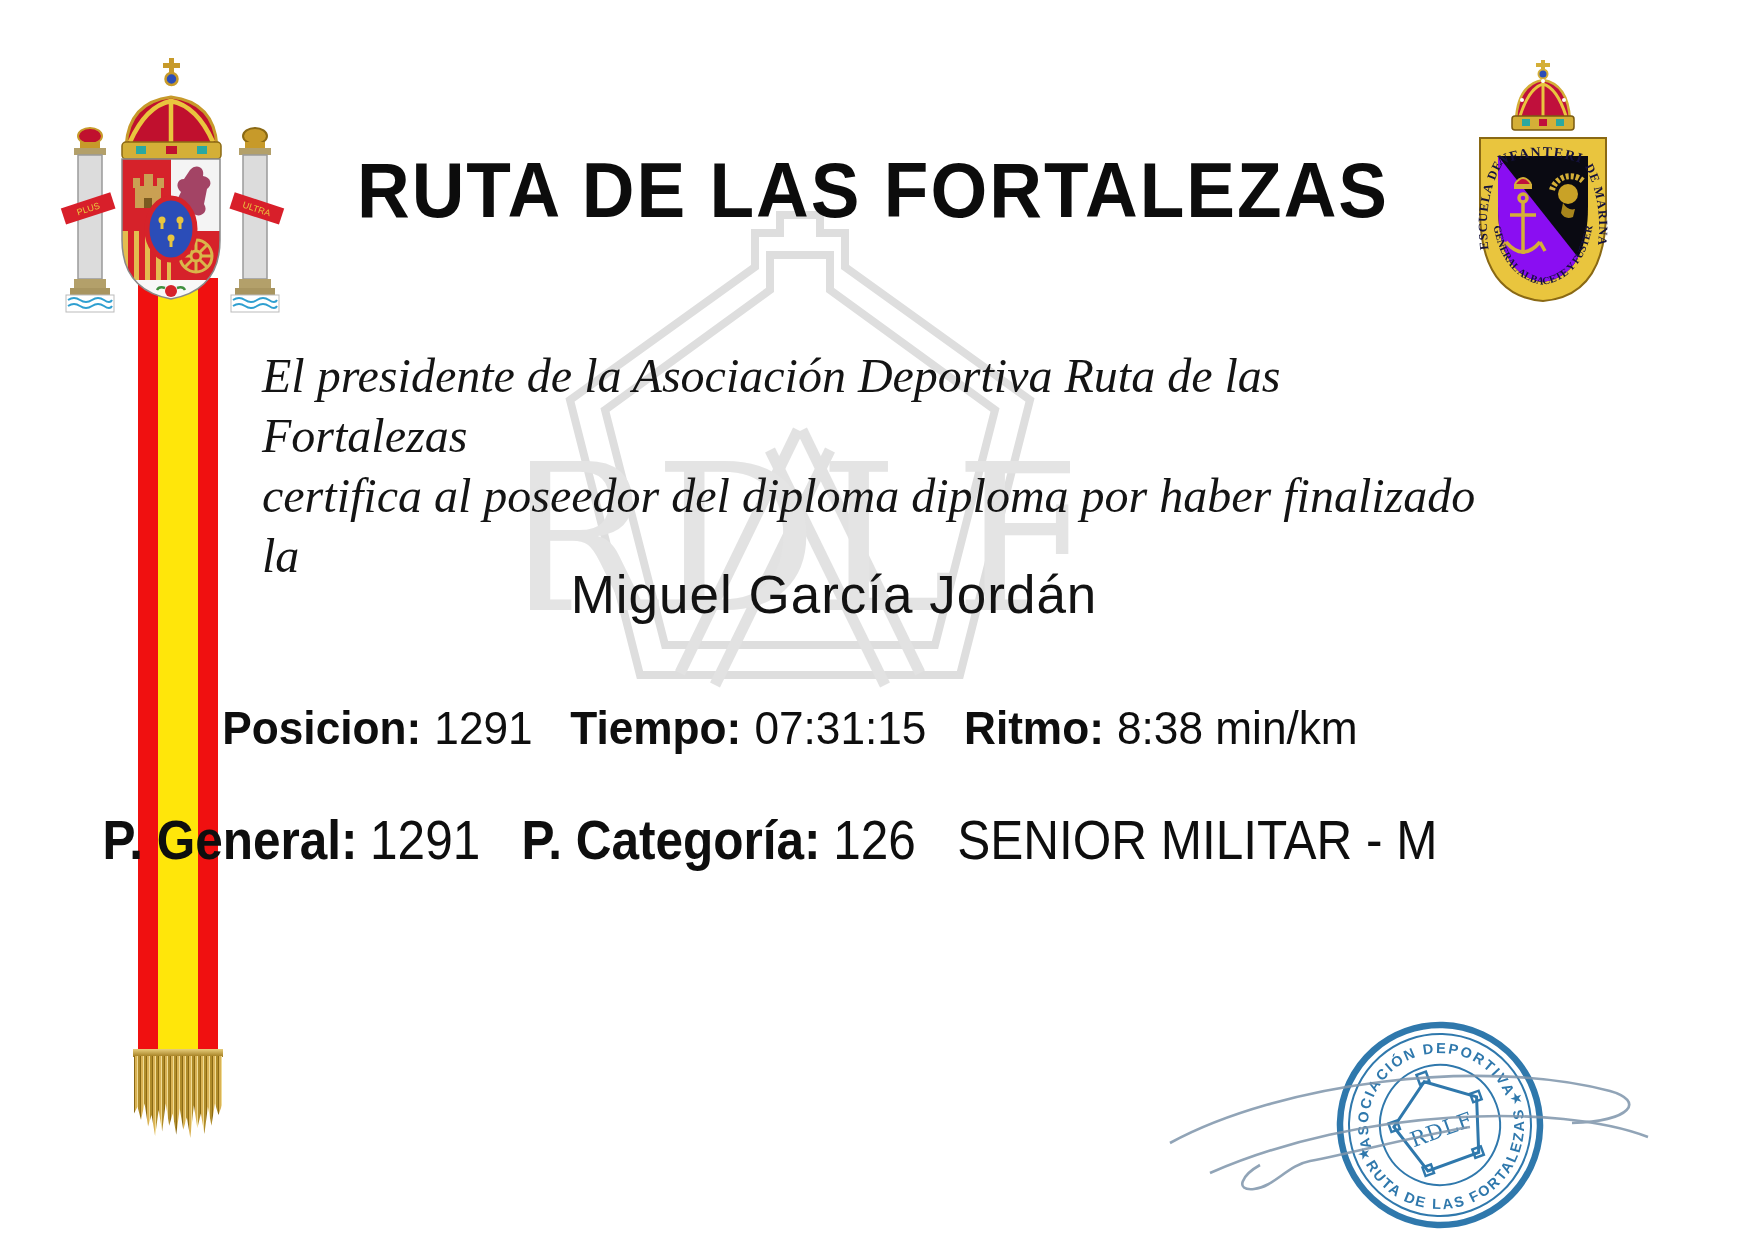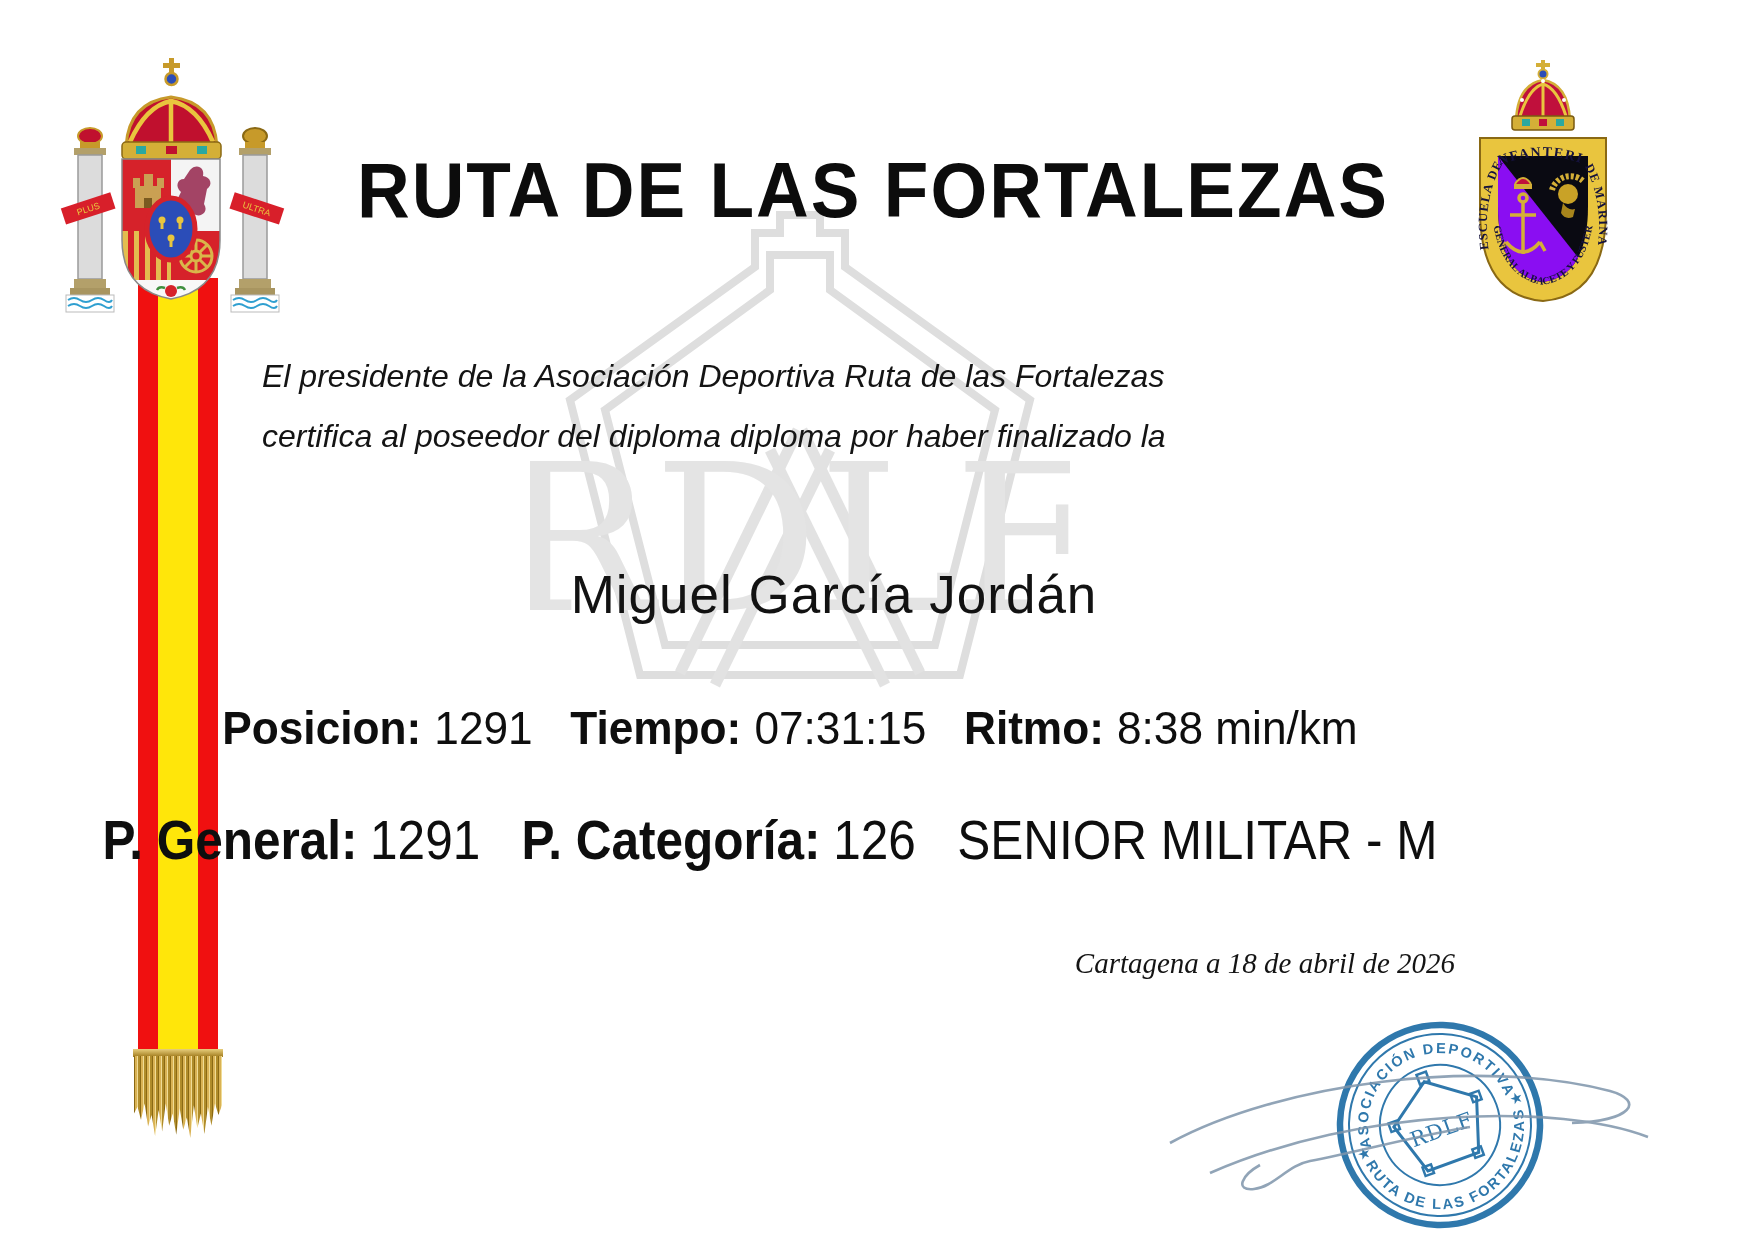--- a/index.html
+++ b/index.html
@@ -26,22 +26,22 @@
   .fringe{position:absolute;left:134px;top:1056px;width:88px;height:82px;z-index:1;
       background:repeating-linear-gradient(90deg,#8a6914 0 1px,#d9b254 1px 3px,#f0dc96 3px 4px,#b08c2a 4px 6px);
       clip-path:polygon(0 0,100% 0,100% 60%,96% 72%,92% 58%,88% 85%,84% 62%,80% 95%,76% 70%,72% 88%,68% 60%,64% 100%,60% 75%,56% 90%,52% 64%,48% 96%,44% 70%,40% 85%,36% 58%,32% 92%,28% 66%,24% 98%,20% 72%,16% 86%,12% 58%,8% 78%,4% 62%,0 70%);}
 
   
   .emblem{position:absolute;left:1468px;top:58px;width:150px;height:245px;z-index:2;}
   .emblem text{font-family:"Liberation Serif",serif;}
 
   
   .bodytext{position:absolute;left:262px;top:346px;width:1230px;z-index:3;
-     font-family:Liberation Sans, sans-serif;font-style:italic;
-     font-size:32px;line-height:60px;color:#141414;}
+     font-family:Liberation Serif, serif;font-style:italic;
+     font-size:48px;line-height:60px;color:#141414;}
 
   
   .name{position:absolute;left:0;top:564px;width:1580px;text-align:center;z-index:3;
      font-size:53px;letter-spacing:1px;color:#121212;margin-left:44px;}
 
   
   .stats{position:absolute;left:0;top:700px;width:1580px;z-index:3;display:flex;
      justify-content:center;align-items:baseline;gap:40px;font-size:47px;
      transform:scaleX(0.94);transform-origin:center;}
   .placings{position:absolute;left:0;top:808px;width:1540px;z-index:3;display:flex;
@@ -273,21 +273,20 @@
       <span class="val">1291</span>
     </span>
     <span class="pair">
       <span class="lbl">P. Categoría:</span>
       <span class="val">126</span>
     </span>
     <span class="cat">SENIOR MILITAR - M</span>
   </div>
 
   <div class="dates">
-    <div>Cartagena a 18 de abril de 2026</div>
   </div>
 
   <svg class="stampblock" viewBox="0 0 530 246">
     <g transform="rotate(-20 300 130)" opacity="0.95">
       <circle cx="300" cy="130" r="100" class="stamp-stroke" stroke-width="6.5"></circle>
       <circle cx="300" cy="130" r="91" class="stamp-stroke" stroke-width="2"></circle>
       <circle cx="300" cy="130" r="60" class="stamp-stroke" stroke-width="2"></circle>
       <defs>
         <path id="stampTop" d="M 228,130 A 72,72 0 0 1 372,130"></path>
         <path id="stampBot" d="M 216,130 A 84,84 0 0 0 384,130"></path>

